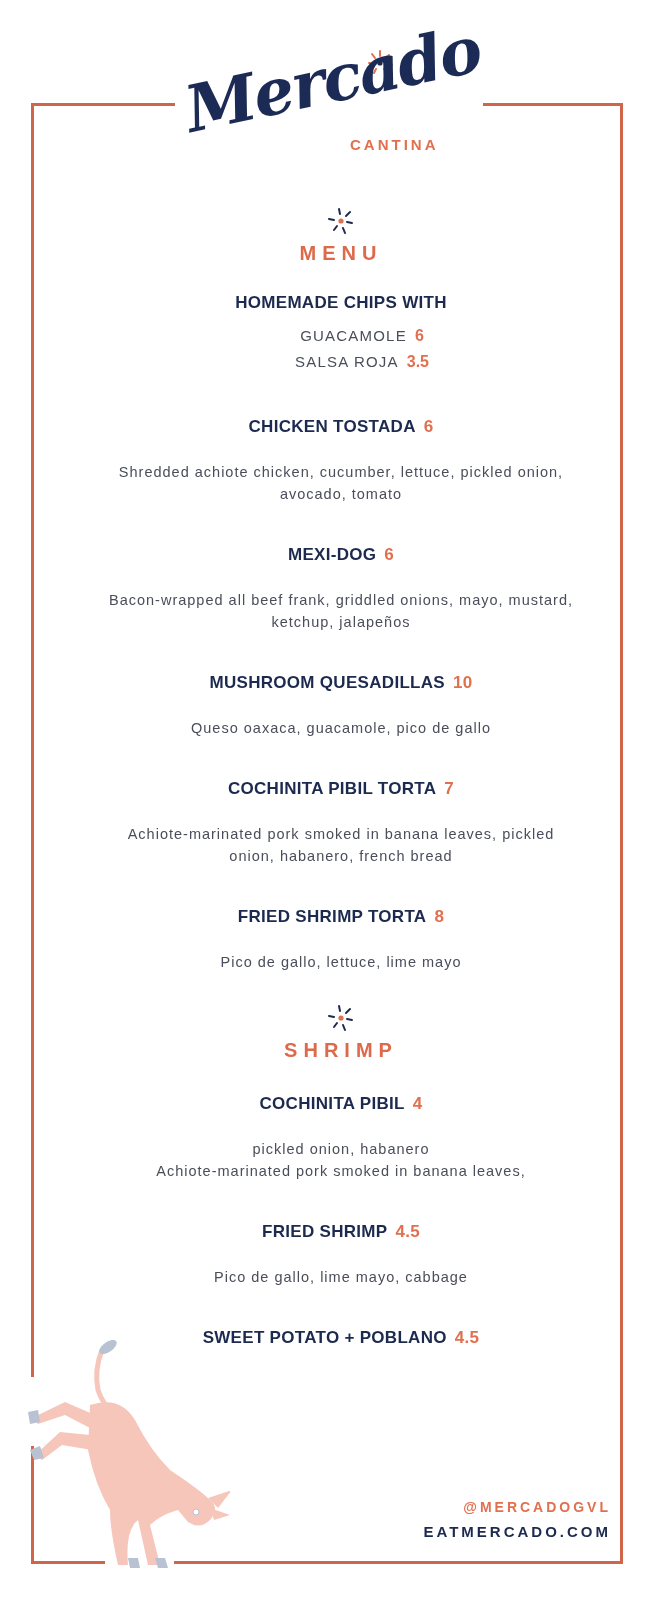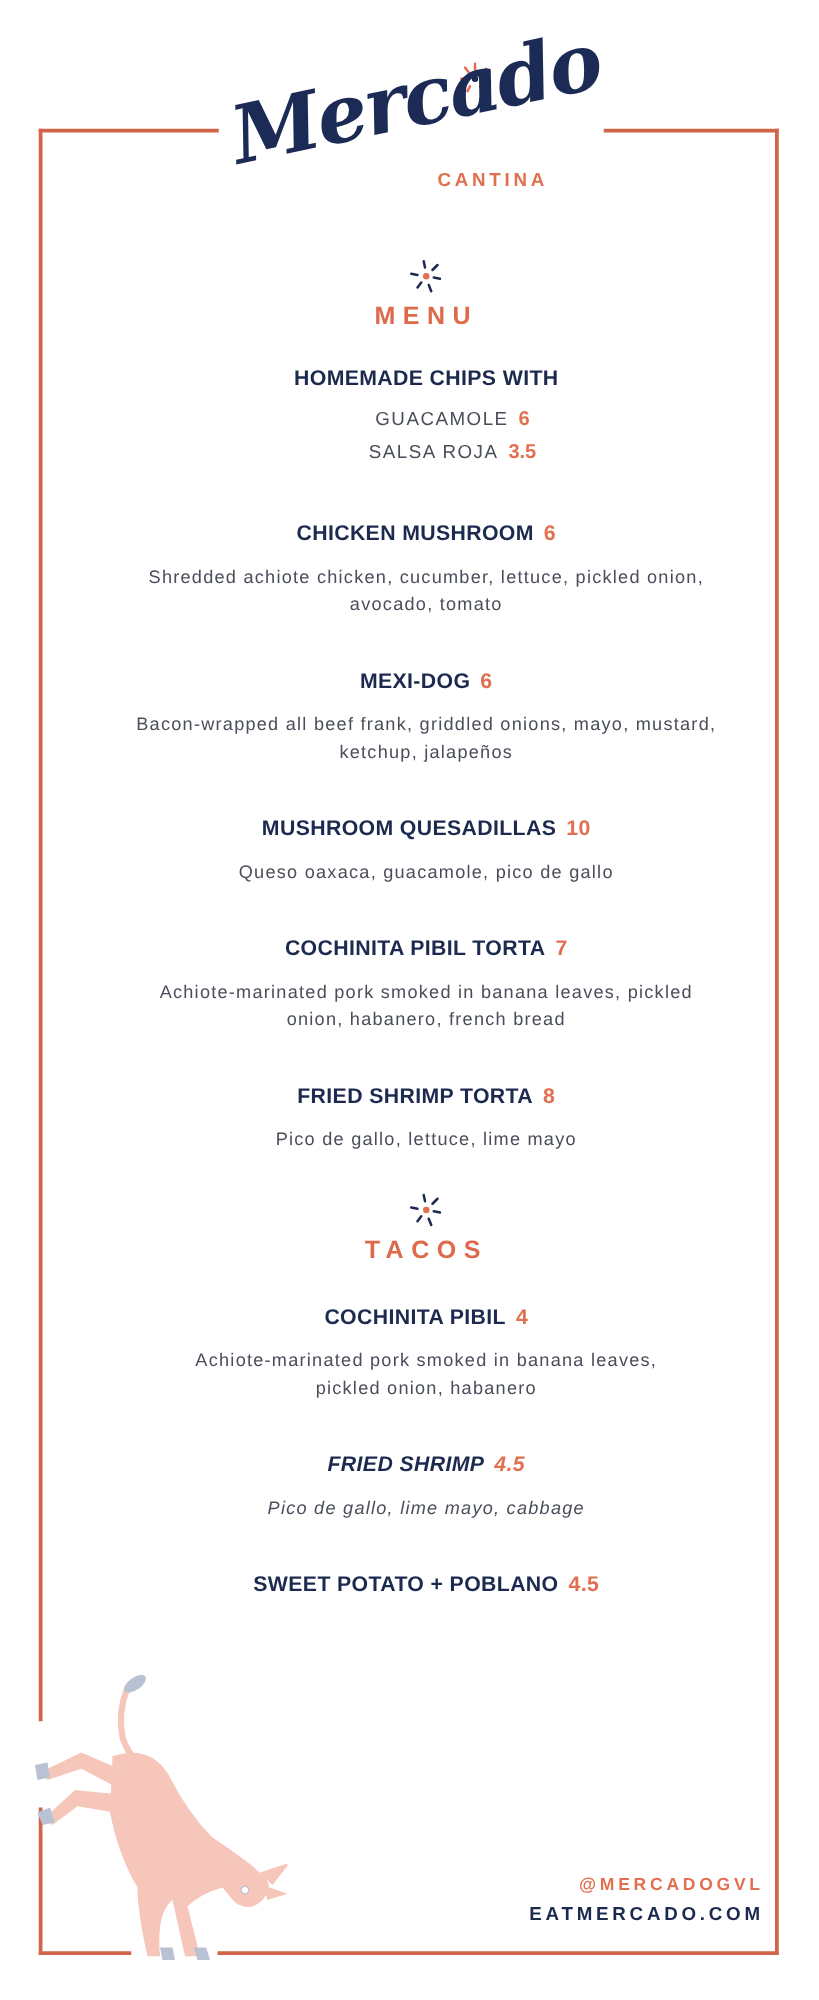--- a/index.html
+++ b/index.html
@@ -19,21 +19,21 @@
                  transform-origin:left bottom; line-height:1; }
   .logo-sub { position:absolute; left:175px; top:96px; font-size:15px; font-weight:bold; color:#e0704f;
               letter-spacing:3px; }
   .logo-spark { position:absolute; left:190px; top:8px; }
 
   .content { position:absolute; left:34px; top:200px; width:614px; text-align:center; }
   .spark { display:block; margin:0 auto; }
   .section-title { color:#dd6a4b; font-weight:bold; font-size:20px; letter-spacing:6px; margin:6px 0 0 0; }
   .item-name { color:#1c2a4f; font-weight:bold; font-size:17px; letter-spacing:0.3px; }
   .price { color:#e0704f; font-weight:bold; margin-left:8px; }
-  .desc { color:#4a4e5a; font-size:14.5px; letter-spacing:1px; line-height:22px; margin-top:14px; }
+  .desc { color:#4a4e5a; font-size:14.5px; letter-spacing:1px; line-height:22px; margin-top:24px; }
   .sub-line { color:#4a4e5a; font-size:15px; letter-spacing:1.2px; line-height:26px;padding-left:42px; }
   .sub-price { color:#e0704f; font-weight:bold; margin-left:8px; font-size:16px; letter-spacing:0; }
 
   .social { position:absolute; right:44px; top:1499px; color:#e0704f; font-weight:bold; font-size:14px;
             letter-spacing:3px; text-align:right; }
   .website { position:absolute; right:44px; top:1523px; color:#1c2a4f; font-weight:bold; font-size:15px;
              letter-spacing:3px; text-align:center; }
   .donkey { position:absolute; left:10px; top:1340px; }
 </style>
 </head>
@@ -81,21 +81,21 @@
 
   <div style="margin-top:28px;">
     <div class="item-name">HOMEMADE CHIPS WITH</div>
     <div style="margin-top:10px;">
       <div class="sub-line"><span>GUACAMOLE</span><span class="sub-price">6</span></div>
       <div class="sub-line"><span>SALSA ROJA</span><span class="sub-price">3.5</span></div>
     </div>
   </div>
 
   <div style="margin-top:42px;">
-    <div class="item-name"><span>CHICKEN MUSHROOM</span><span class="price">6</span></div>
+    <div class="item-name"><span>CHICKEN TOSTADA</span><span class="price">6</span></div>
     <div class="desc">
         <div>Shredded achiote chicken, cucumber, lettuce, pickled onion,</div>
         <div>avocado, tomato</div>
       </div>
   </div>
 
   <div style="margin-top:40px;">
     <div class="item-name"><span>MEXI-DOG</span><span class="price">6</span></div>
     <div class="desc">
         <div>Bacon-wrapped all beef frank, griddled onions, mayo, mustard,</div>
@@ -129,31 +129,31 @@
     <circle cx="15" cy="15" r="2.6" fill="#e0704f"></circle>
     <g stroke="#1c2a4f" stroke-width="2" stroke-linecap="round">
       <line x1="13" y1="3" x2="14" y2="8"></line>
       <line x1="24" y1="6" x2="20" y2="10"></line>
       <line x1="26" y1="17" x2="21" y2="16"></line>
       <line x1="17" y1="22" x2="19" y2="27"></line>
       <line x1="8" y1="24" x2="11" y2="20"></line>
       <line x1="3" y1="13" x2="8" y2="14"></line>
     </g>
   </svg>
-  <div class="section-title">TACOS</div>
+  <div class="section-title">SHRIMP</div>
 
   <div style="margin-top:32px;">
     <div class="item-name"><span>COCHINITA PIBIL</span><span class="price">4</span></div>
     <div class="desc">
+        <div>pickled onion, habanero</div>
         <div>Achiote-marinated pork smoked in banana leaves,</div>
-        <div>pickled onion, habanero</div>
       </div>
   </div>
 
-  <div style="margin-top:40px;font-style:italic;">
+  <div style="margin-top:40px;">
     <div class="item-name"><span>FRIED SHRIMP</span><span class="price">4.5</span></div>
     <div class="desc">
         <div>Pico de gallo, lime mayo, cabbage</div>
       </div>
   </div>
 
   <div style="margin-top:40px;">
     <div class="item-name"><span>SWEET POTATO + POBLANO</span><span class="price">4.5</span></div>
   </div>
 </div>

